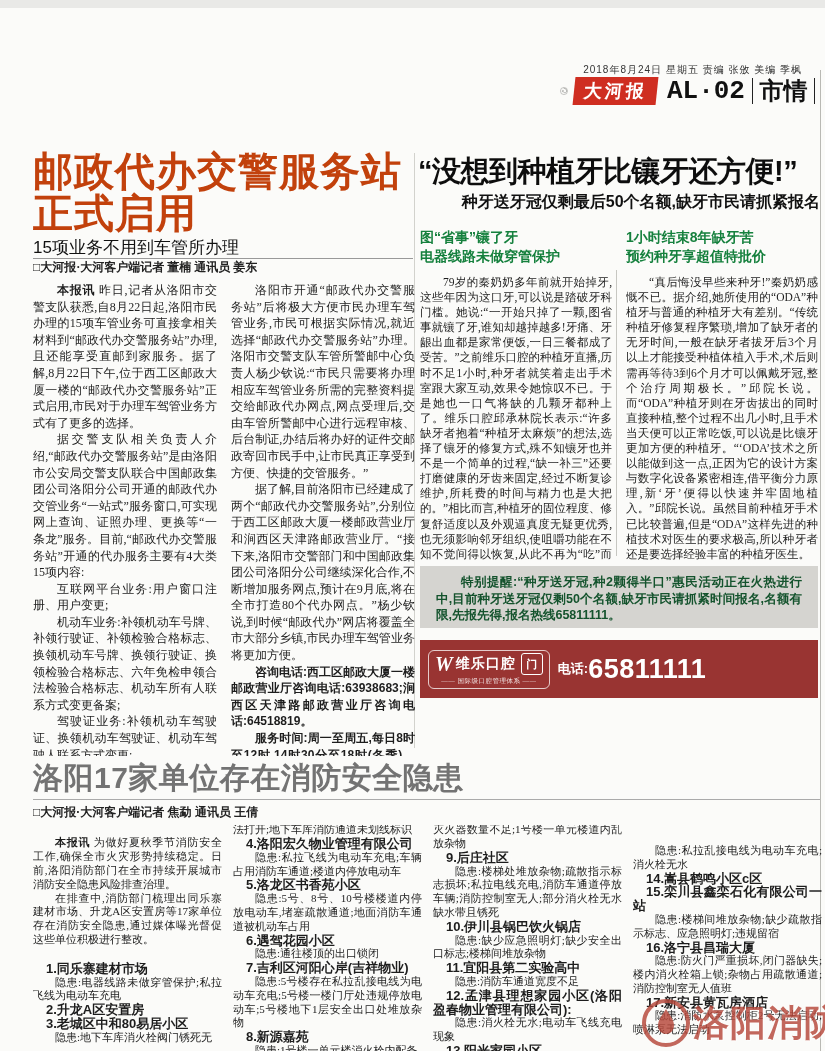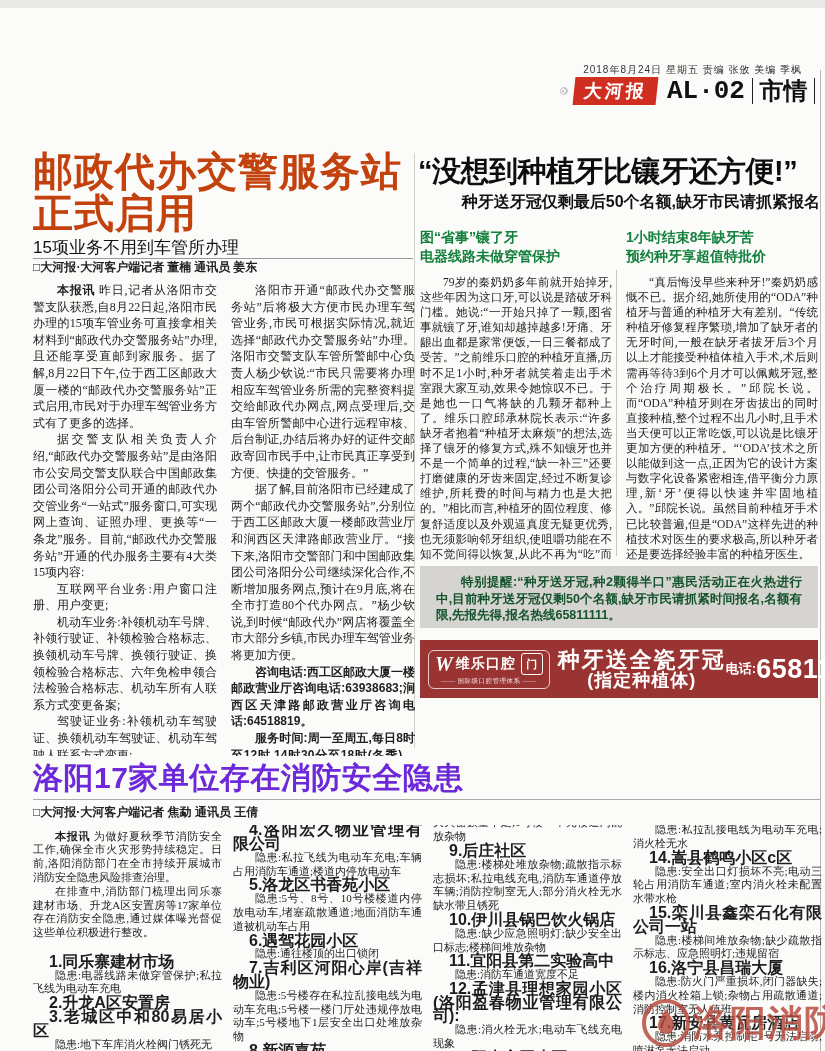--- a/index.html
+++ b/index.html
@@ -71,28 +71,28 @@
   .ad-tagline{font-size:6.5px;letter-spacing:.5px;opacity:.85;white-space:nowrap;margin-top:1px;}
   .ad-main{flex:1;text-align:center;font-family:"Liberation Sans",sans-serif;line-height:1.05;}
   .ad-main-l1{font-size:22px;font-weight:900;letter-spacing:2px;white-space:nowrap;}
   .ad-main-l2{font-size:18px;font-weight:900;letter-spacing:1px;white-space:nowrap;}
   .ad-phone{display:flex;align-items:center;font-family:"Liberation Sans",sans-serif;white-space:nowrap;}
   .ad-phone-label{font-size:13px;font-weight:700;}
   .ad-phone-num{font-size:27px;font-weight:900;letter-spacing:0.5px;}
 
   
   .ba-h1{position:absolute;left:33px;top:750px;width:500px;font-size:30px;font-weight:900;
-         color:#6d28d9;font-family:"Liberation Sans",sans-serif;white-space:nowrap;letter-spacing:0.5px;}
+         color:#737373;font-family:"Liberation Sans",sans-serif;white-space:nowrap;letter-spacing:0.5px;}
   .ba-byline{position:absolute;left:33px;top:791px;width:787px;border-top:1px solid #aaa;
              padding-top:4px;font-size:12px;font-weight:700;color:#222;
              font-family:"Liberation Sans",sans-serif;}
   .ba-cols{position:absolute;left:33px;top:817px;width:789px;height:231px;display:flex;gap:11px;overflow:hidden;align-items:center;}
   .ba-col{flex:1;overflow:hidden;}
   .ba-col .seg{font-size:11px;line-height:13.8px;}
-  .ba-col .seg.item{font-size:16px;}
+  .ba-col .seg.item{font-size:13px;}
 
   
   .watermark{position:absolute;left:641px;top:982px;width:212px;height:66px;display:flex;
              align-items:center;opacity:.82;pointer-events:none;}
   .wm-seal{width:50px;height:50px;margin-right:2px;}
   .wm-text{font-size:36px;font-weight:900;color:#b6473a;font-family:"Liberation Sans",sans-serif;
            letter-spacing:1px;white-space:nowrap;text-shadow:0 0 1px #fff,1px 1px 0 rgba(255,255,255,.6);}
 </style>
 </head>
 <body>
@@ -163,24 +163,20 @@
 
   <div class="ad-banner">
     <div class="ad-logo">
       <div class="ad-logo-row">
         <span class="ad-w">W</span>
         <span class="ad-brand">维乐口腔</span>
         <span class="ad-box-icon">门</span>
       </div>
       <div class="ad-tagline">—— 国际级口腔管理体系 ——</div>
     </div>
-    <div class="ad-main">
-      <div class="ad-main-l1">种牙送全瓷牙冠</div>
-      <div class="ad-main-l2">(指定种植体)</div>
-    </div>
     <div class="ad-phone">
       <span class="ad-phone-label">电话:</span>
       <span class="ad-phone-num">65811111</span>
     </div>
   </div>
 
   <div class="ba-h1">洛阳17家单位存在消防安全隐患</div>
   <div class="ba-byline">□大河报·大河客户端记者 焦勐 通讯员 王倩</div>
   <div class="ba-cols">
     <div class="ba-col">
@@ -214,21 +210,20 @@
         <div class="seg para">隐患:缺少应急照明灯;缺少安全出口标志;楼梯间堆放杂物</div>
         <div class="seg item">11.宜阳县第二实验高中</div>
         <div class="seg para">隐患:消防车通道宽度不足</div>
         <div class="seg item">12.孟津县理想家园小区(洛阳盈春物业管理有限公司):</div>
         <div class="seg para">隐患:消火栓无水;电动车飞线充电现象</div>
         <div class="seg item">13.阳光家园小区</div>
       </div>
     <div class="ba-col">
         <div class="seg para">隐患:私拉乱接电线为电动车充电;消火栓无水</div>
         <div class="seg item">14.嵩县鹤鸣小区c区</div>
-        <div class="seg para">隐患:安全出口灯损坏不亮;电动三轮占用消防车通道;室内消火栓未配置水带水枪</div>
         <div class="seg item">15.栾川县鑫栾石化有限公司一站</div>
         <div class="seg para">隐患:楼梯间堆放杂物;缺少疏散指示标志、应急照明灯;违规留宿</div>
         <div class="seg item">16.洛宁县昌瑞大厦</div>
         <div class="seg para">隐患:防火门严重损坏,闭门器缺失;楼内消火栓箱上锁;杂物占用疏散通道;消防控制室无人值班</div>
         <div class="seg item">17.新安县黄瓦房酒店</div>
         <div class="seg para">隐患:消防水泵控制柜2号无法启动;喷淋泵无法启动</div>
       </div>
   </div>
 
   <div class="watermark">

